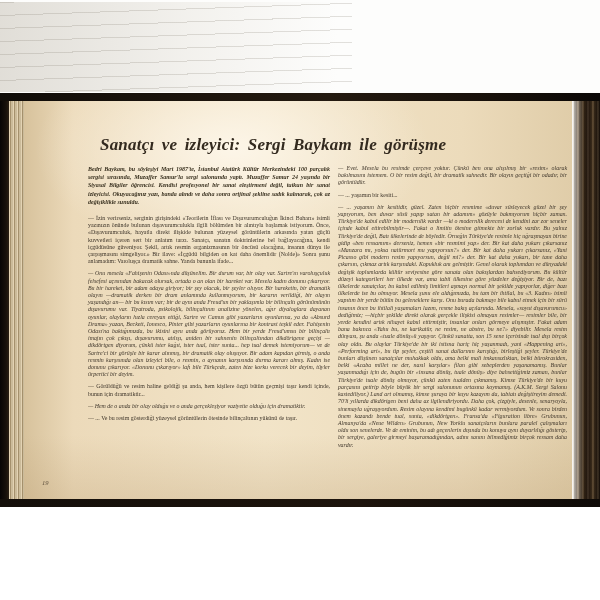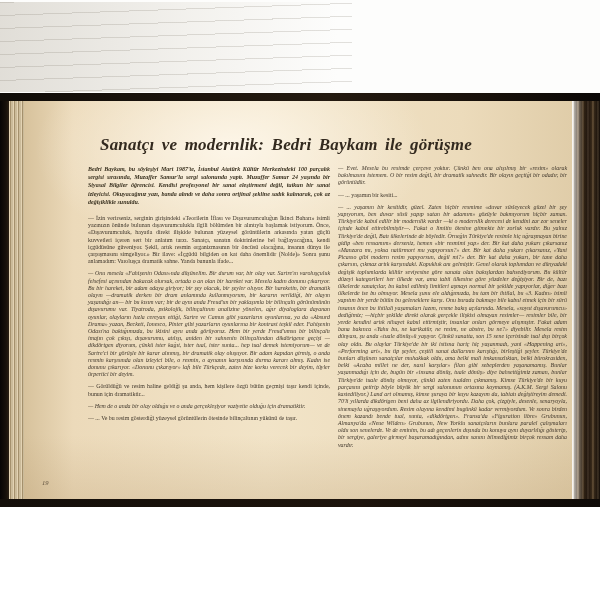--- a/index.html
+++ b/index.html
@@ -82,21 +82,21 @@
 
 <div class="abs top-edges">
   <div class="streaks"></div>
 </div>
 
 <div class="abs band-top"></div>
 <div class="abs spine-left"></div>
 <div class="abs edges-left"></div>
 
 <div class="abs page">
-  <div class="title">Sanatçı ve modernlik: Bedri Baykam ile görüşme</div>
+  <div class="title">Sanatçı ve izleyici: Sergi Baykam ile görüşme</div>
 
   <div class="cols">
     <div class="col-l">
       <p class="para intro">Bedri Baykam, bu söyleşiyi Mart 1987'te, İstanbul Atatürk Kültür Merkezindeki 100 parçalık sergisi sırasında, Muzaffer Samur'la sergi salonunda yaptı. Muzaffer Samur 24 yaşında bir Siyasal Bilgiler öğrencisi. Kendisi profesyonel bir sanat eleştirmeni değil, tutkun bir sanat izleyicisi. Okuyacağınız yazı, banda alındı ve daha sonra orijinal şekline sadık kalınarak, çok az değişiklikle sunuldu.</p>
       <p class="para">— İzin verirseniz, serginin girişindeki «Teorilerin İflası ve Dışavurumculuğun İkinci Baharı» isimli yazınızın önünde bulunan dışavurumculukla ilgili bölümden bir alıntıyla başlamak istiyorum. Önce, «Dışavurumculuk, hayatla direkt ilişkide bulunan yüzeysel görüntülerin arkasında yatan güçlü kuvvetleri içeren sert bir anlatım tarzı. Sanatçı, sanatın doktrinlerine bel bağlayacağına, kendi içgüdüsüne güveniyor. Şekil, artık resmin organizmasının bir öncüsü olacağına, insanın dünya ile çarpışmasını simgeliyor.» Bir ilave: «İçgüdü bilgiden on kat daha önemlidir (Nolde)» Sonra şunu anlamadım: Varoluşça dramatik sahne. Yanda bununla ifade...</p>
       <p class="para ital">— Onu mesela «Fahişenin Odası»nda düşünelim. Bir durum var, bir olay var. Sartre'ın varoluşçuluk felsefesi açısından bakacak olursak, ortada o an olan bir hareket var. Mesela kadın donunu çıkarıyor. Bu bir hareket, bir adam odaya giriyor; bir şey olacak, bir şeyler oluyor. Bir hareketin, bir dramatik olayın —dramatik derken bir dram anlamında kullanmıyorum, bir kararın verildiği, bir olayın yaşandığı an— bir bu kısım var; bir de aynı anda Freud'un bir yaklaşımla bir bilinçaltı görünümünün dışavurumu var. Tiyatroda, psikolojik, bilinçaltının analizine yönelen, ağır diyaloglara dayanan oyunlar, olayların hızla cereyan ettiği, Sartre ve Camus gibi yazarların oyunlarına, ya da «Absurd Drama» yazan, Beckett, Ionesco, Pinter gibi yazarların oyunlarına bir kontrast teşkil eder. Fahişenin Odası'na baktığımızda, bu ikisini aynı anda görüyoruz. Hem bir yerde Freud'umsu bir bilinçaltı imajın çok çıkışı, dışavurumu, atılışı, aniden bir sahnenin bilinçaltından dikdörtgene geçişi —dikdörtgen diyorum, çünkü ister kağıt, ister tual, ister sunta... hep tual demek istemiyorum— ve de Sartre'ci bir görüşle bir karar alınmış, bir dramatik olay oluşuyor. Bir adam kapıdan girmiş, o anda resmin karşısında olan izleyici bile, o resmin, o aynanın karşısında durma kararı almış. Kadın ise donunu çıkarıyor. «Donunu çıkarıyor» lafı bile Türkçede, zaten bize korku verecek bir deyim, tüyler ürpertici bir deyim.</p>
       <p class="para">— Görüldüğü ve resim haline geldiği şu anda, hem kişilere özgü bütün geçmişi taşır kendi içinde, bunun için dramatiktir...</p>
       <p class="para ital">— Hem de o anda bir olay olduğu ve o anda gerçekleşiyor vaziyette olduğu için dramatiktir.</p>
       <p class="para">— ... Ve bu resim gösterdiği yüzeysel görüntülerin ötesinde bilinçaltının yükünü de taşır.</p>
     </div>

